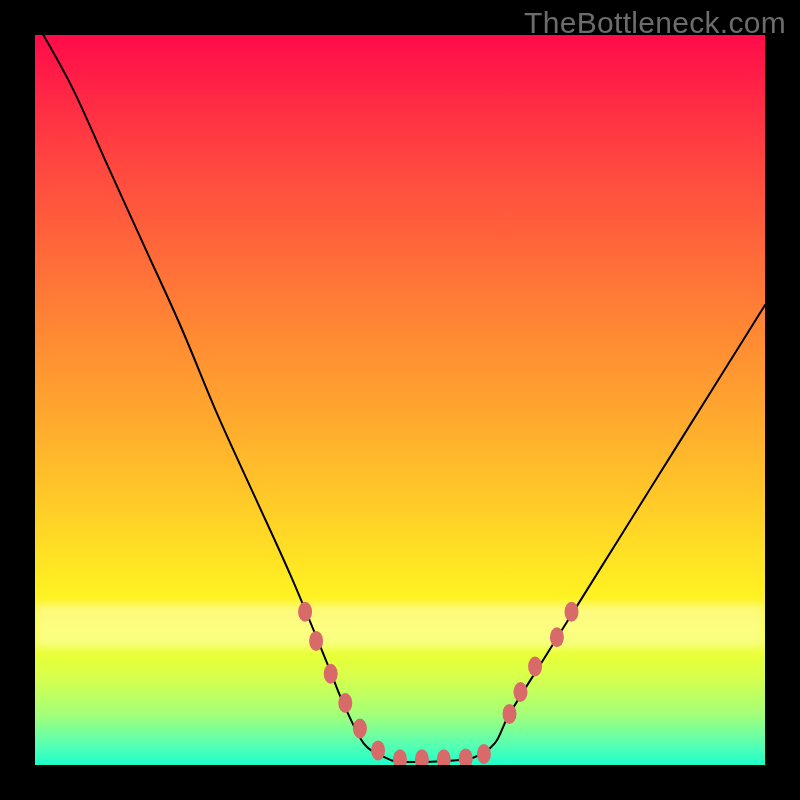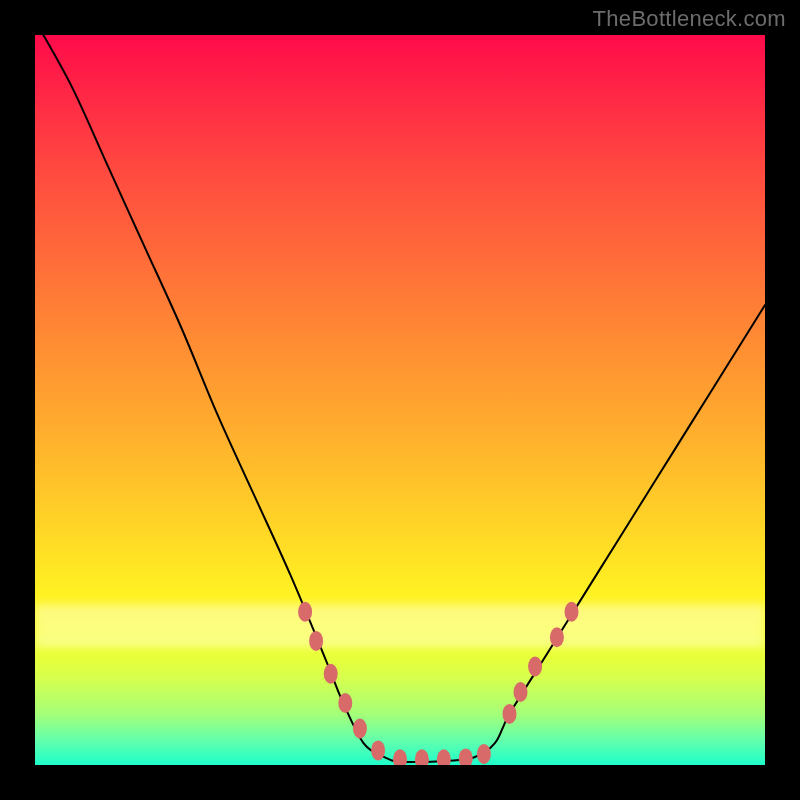--- a/index.html
+++ b/index.html
@@ -54,21 +54,21 @@
     top: 78%;
     height: 6%;
     background: rgba(255, 255, 255, 0.42);
     filter: blur(4px);
   }
   .attribution {
     position: absolute;
     top: 6px;
     right: 14px;
     color: #6c6c6c;
-    font-size: 22px;
+    font-size: 30px;
     font-weight: 500;
     letter-spacing: 0.3px;
   }
   svg.curve {
     position: absolute;
     inset: 0;
     width: 730px;
     height: 730px;
   }
 </style>

